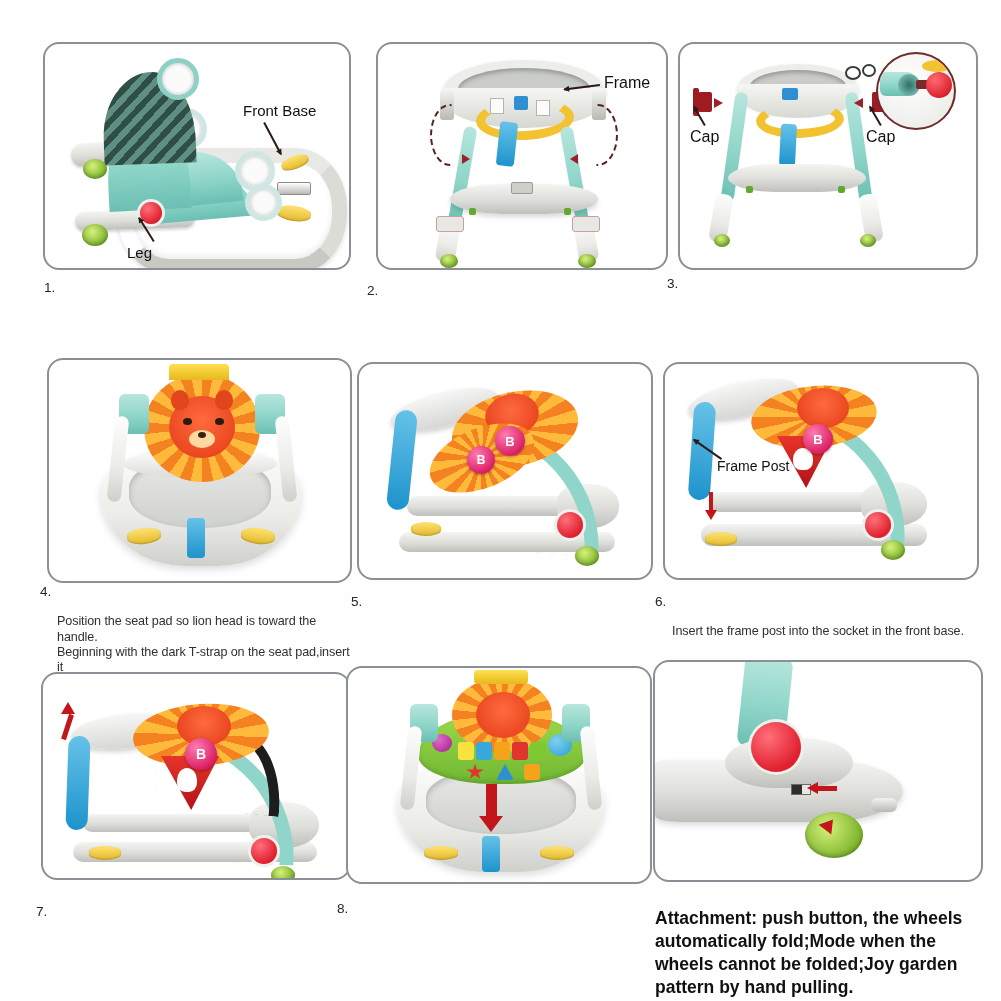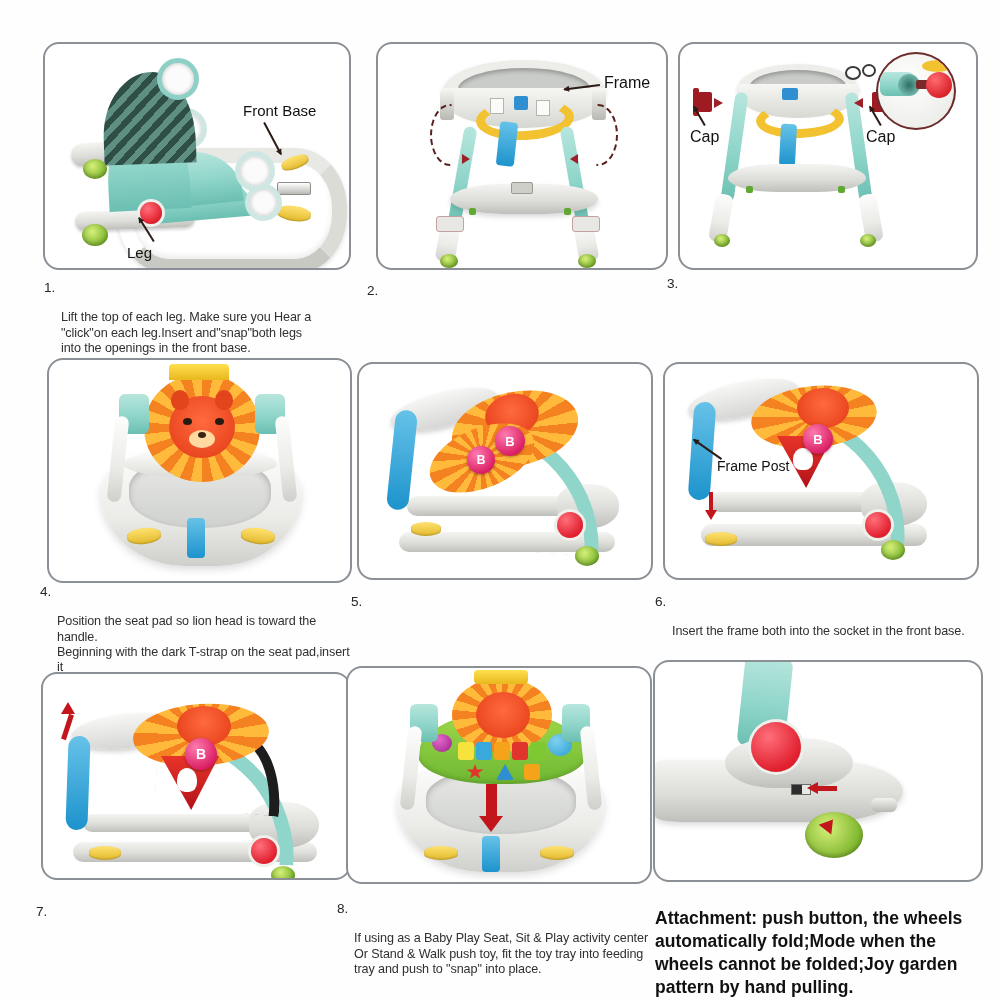--- a/index.html
+++ b/index.html
@@ -355,23 +355,20 @@
         <div class="part" style="left:48px; top:18px; width:26px; height:26px; border-radius:50%; background:radial-gradient(circle at 35% 30%,#ff6a72,#d81f28 75%);"></div>
         <div class="part" style="left:44px; top:6px; width:30px; height:12px; background:#f2c230; border-radius:50%;"></div>
       </div>
       <div class="part" style="left:165px; top:22px; width:12px; height:10px; border:2px solid #3a3a3a; border-radius:50%;"></div>
       <div class="part" style="left:182px; top:20px; width:10px; height:9px; border:2px solid #3a3a3a; border-radius:50%;"></div>
     </div>
   </div>
 
   <div class="caption" style="left:44px; top:280px; width:312px;">
     <span class="num">1.</span>
-    <span class="body">Lift the top of each leg. Make sure you Hear a
-"click"on each leg.Insert and"snap"both legs
-into the openings in the front base.</span>
   </div>
   <div class="caption" style="left:367px; top:283px; width:300px;">
     <span class="num">2.</span>
   </div>
   <div class="caption" style="left:667px; top:276px; width:330px;">
     <span class="num">3.</span>
   </div>
 
   <div class="panel" style="left:47px; top:358px; width:305px; height:225px;">
     <div class="stage">
@@ -453,21 +450,21 @@
 down through the slot in the frame with frame with In the
 middle toy tray
 Fit the remaining T-straps down through the slots in the
 frame.Pull up on the pad to be sure it's secure.</span>
   </div>
   <div class="caption" style="left:351px; top:594px; width:300px;">
     <span class="num">5.</span>
   </div>
   <div class="caption" style="left:655px; top:594px; width:340px;">
     <span class="num">6.</span>
-    <span class="body">Insert the frame both into the socket in the front base.</span>
+    <span class="body">Insert the frame post into the socket in the front base.</span>
   </div>
 
   <div class="panel" style="left:41px; top:672px; width:310px; height:208px;">
     <div class="stage">
       <div class="part greyplas" style="left:30px; top:168px; width:244px; height:20px; border-radius:11px;"></div>
       <div class="part greyplas" style="left:40px; top:140px; width:200px; height:18px; border-radius:10px;"></div>
       <div class="part greyplas" style="left:206px; top:128px; width:70px; height:46px; border-radius:40% 48% 48% 40%;"></div>
       <div class="part" style="left:28px; top:40px; width:112px; height:34px; border-radius:50%; background:linear-gradient(180deg,#f7f7f5,#d6d7d4); transform:rotate(-6deg); box-shadow:0 3px 5px rgba(0,0,0,.18);"></div>
       <div class="part bluepost" style="left:24px; top:62px; width:22px; height:94px; border-radius:12px; transform:rotate(2deg);"></div>
       <div class="part mint" style="left:112px; top:58px; width:128px; height:116px; border-radius:0 90% 0 0/0 100% 0 0; background:transparent; border-right:14px solid #8fd5c9; border-top:14px solid #8fd5c9; transform:rotate(3deg);"></div>
@@ -534,23 +531,20 @@
       <div class="arrow-head" style="left:166px; top:156px; border-bottom:13px solid #c3161c; border-left:8px solid transparent; border-right:8px solid transparent; transform:rotate(38deg);"></div>
       <div class="part" style="left:216px; top:136px; width:26px; height:14px; background:linear-gradient(180deg,#f2f2ef,#b9b9b4); border-radius:6px;"></div>
     </div>
   </div>
 
   <div class="caption" style="left:36px; top:904px; width:310px;">
     <span class="num">7.</span>
   </div>
   <div class="caption" style="left:337px; top:901px; width:312px;">
     <span class="num">8.</span>
-    <span class="body">If using as a Baby Play Seat, Sit &amp; Play activity center
-Or Stand &amp; Walk push toy, fit the toy tray into feeding
-tray and push to "snap" into place.</span>
   </div>
   <div class="caption attach" style="left:655px; top:884px; width:336px;">
     <span class="body">Attachment: push button, the wheels
 automatically fold;Mode when the
 wheels cannot be folded;Joy garden
 pattern by hand pulling.</span>
   </div>
 
 </div>
 

